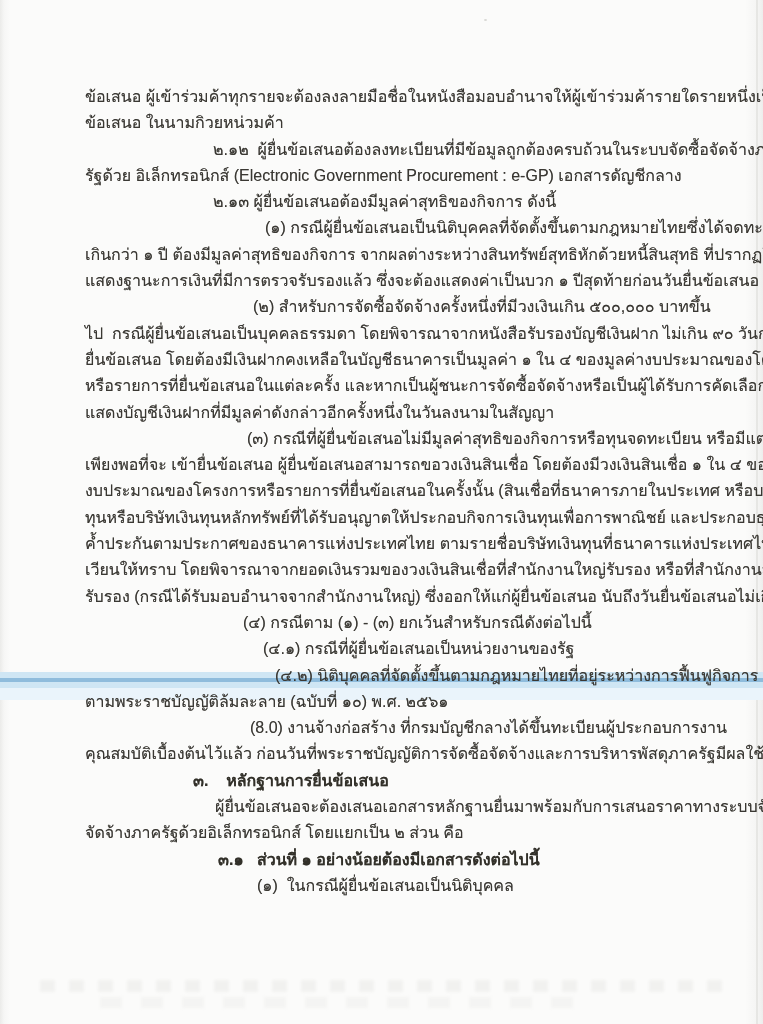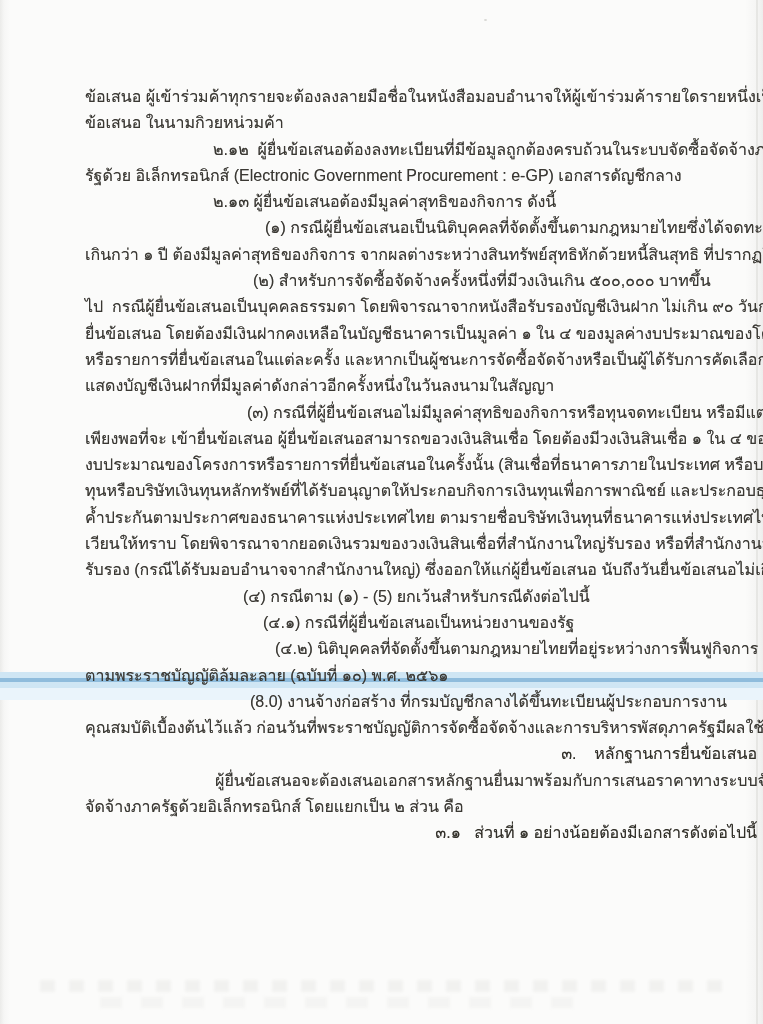--- a/index.html
+++ b/index.html
@@ -93,23 +93,22 @@
     color: #3a3833;
     text-shadow: 0 0 .5px rgba(58,56,51,.5);
     filter: blur(.2px);
   }
   .line {
     height: 26.3px;
     line-height: 26.3px;
     white-space: pre;
   }
   .bold {
-    font-weight: normal;
+    font-weight: bold;
     color: #323029;
-    text-align: right;
   }
 </style>
 </head>
 <body>
 
 <div class="page">
   <div class="edge-right"></div>
   <div class="speck"></div>
 
   <div class="stripe">
@@ -121,36 +120,38 @@
   <div class="bleed"></div>
 
   <div class="page-text">
     <div class="line">ข้อเสนอ ผู้เข้าร่วมค้าทุกรายจะต้องลงลายมือชื่อในหนังสือมอบอำนาจให้ผู้เข้าร่วมค้ารายใดรายหนึ่งเป็นผู้ยื่น</div>
     <div class="line">ข้อเสนอ ในนามกิวยหน่วมค้า</div>
     <div class="line" style="padding-left:128px">๒.๑๒  ผู้ยื่นข้อเสนอต้องลงทะเบียนที่มีข้อมูลถูกต้องครบถ้วนในระบบจัดซื้อจัดจ้างภาค</div>
     <div class="line">รัฐด้วย อิเล็กทรอนิกส์ (Electronic Government Procurement : e-GP) เอกสารดัญชีกลาง</div>
     <div class="line" style="padding-left:128px">๒.๑๓ ผู้ยื่นข้อเสนอต้องมีมูลค่าสุทธิของกิจการ ดังนี้</div>
     <div class="line" style="padding-left:180px">(๑) กรณีผู้ยื่นข้อเสนอเป็นนิติบุคคลที่จัดตั้งขึ้นตามกฎหมายไทยซึ่งได้จดทะเบียน</div>
     <div class="line">เกินกว่า ๑ ปี ต้องมีมูลค่าสุทธิของกิจการ จากผลต่างระหว่างสินทรัพย์สุทธิหักด้วยหนี้สินสุทธิ ที่ปรากฏในงบ</div>
+    <div class="line">แสดงฐานะการเงินที่มีการตรวจรับรองแล้ว ซึ่งจะต้องแสดงค่าเป็นบวก ๑ ปีสุดท้ายก่อนวันยื่นข้อเสนอ</div>
     <div class="line" style="padding-left:168px">(๒) สำหรับการจัดซื้อจัดจ้างครั้งหนึ่งที่มีวงเงินเกิน ๕๐๐,๐๐๐ บาทขึ้น</div>
     <div class="line">ไป  กรณีผู้ยื่นข้อเสนอเป็นบุคคลธรรมดา โดยพิจารณาจากหนังสือรับรองบัญชีเงินฝาก ไม่เกิน ๙๐ วันก่อนวัน</div>
     <div class="line">ยื่นข้อเสนอ โดยต้องมีเงินฝากคงเหลือในบัญชีธนาคารเป็นมูลค่า ๑ ใน ๔ ของมูลค่างบประมาณของโครงการ</div>
     <div class="line">หรือรายการที่ยื่นข้อเสนอในแต่ละครั้ง และหากเป็นผู้ชนะการจัดซื้อจัดจ้างหรือเป็นผู้ได้รับการคัดเลือกจะต้อง</div>
     <div class="line">แสดงบัญชีเงินฝากที่มีมูลค่าดังกล่าวอีกครั้งหนึ่งในวันลงนามในสัญญา</div>
     <div class="line" style="padding-left:162px">(๓) กรณีที่ผู้ยื่นข้อเสนอไม่มีมูลค่าสุทธิของกิจการหรือทุนจดทะเบียน หรือมีแต่ไม่</div>
     <div class="line">เพียงพอที่จะ เข้ายื่นข้อเสนอ ผู้ยื่นข้อเสนอสามารถขอวงเงินสินเชื่อ โดยต้องมีวงเงินสินเชื่อ ๑ ใน ๔ ของมูลค่า</div>
     <div class="line">งบประมาณของโครงการหรือรายการที่ยื่นข้อเสนอในครั้งนั้น (สินเชื่อที่ธนาคารภายในประเทศ หรือบริษัทเงิน</div>
     <div class="line">ทุนหรือบริษัทเงินทุนหลักทรัพย์ที่ได้รับอนุญาตให้ประกอบกิจการเงินทุนเพื่อการพาณิชย์ และประกอบธุรกิจ</div>
     <div class="line">ค้ำประกันตามประกาศของธนาคารแห่งประเทศไทย ตามรายชื่อบริษัทเงินทุนที่ธนาคารแห่งประเทศไทยแจ้ง</div>
     <div class="line">เวียนให้ทราบ โดยพิจารณาจากยอดเงินรวมของวงเงินสินเชื่อที่สำนักงานใหญ่รับรอง หรือที่สำนักงานสาขา</div>
     <div class="line">รับรอง (กรณีได้รับมอบอำนาจจากสำนักงานใหญ่) ซึ่งออกให้แก่ผู้ยื่นข้อเสนอ นับถึงวันยื่นข้อเสนอไม่เกิน ๙๐</div>
-    <div class="line" style="padding-left:158px">(๔) กรณีตาม (๑) - (5) ยกเว้นสำหรับกรณีดังต่อไปนี้</div>
+    <div class="line" style="padding-left:158px">(๔) กรณีตาม (๑) - (๓) ยกเว้นสำหรับกรณีดังต่อไปนี้</div>
     <div class="line" style="padding-left:178px">(๔.๑) กรณีที่ผู้ยื่นข้อเสนอเป็นหน่วยงานของรัฐ</div>
     <div class="line" style="padding-left:190px">(๔.๒) นิติบุคคลที่จัดตั้งขึ้นตามกฎหมายไทยที่อยู่ระหว่างการฟื้นฟูกิจการ</div>
     <div class="line">ตามพระราชบัญญัติล้มละลาย (ฉบับที่ ๑๐) พ.ศ. ๒๕๖๑</div>
     <div class="line" style="padding-left:165px">(8.0) งานจ้างก่อสร้าง ที่กรมบัญชีกลางได้ขึ้นทะเบียนผู้ประกอบการงาน</div>
     <div class="line">คุณสมบัติเบื้องต้นไว้แล้ว ก่อนวันที่พระราชบัญญัติการจัดซื้อจัดจ้างและการบริหารพัสดุภาครัฐมีผลใช้บังคับ</div>
     <div class="line bold" style="padding-left:108px">๓.    หลักฐานการยื่นข้อเสนอ</div>
     <div class="line" style="padding-left:130px">ผู้ยื่นข้อเสนอจะต้องเสนอเอกสารหลักฐานยื่นมาพร้อมกับการเสนอราคาทางระบบจัดซื้อ</div>
     <div class="line">จัดจ้างภาครัฐด้วยอิเล็กทรอนิกส์ โดยแยกเป็น ๒ ส่วน คือ</div>
     <div class="line bold" style="padding-left:133px">๓.๑   ส่วนที่ ๑ อย่างน้อยต้องมีเอกสารดังต่อไปนี้</div>
+    <div class="line" style="padding-left:172px">(๑)  ในกรณีผู้ยื่นข้อเสนอเป็นนิติบุคคล</div>
   </div>
 </div>
 
 </body></html>

